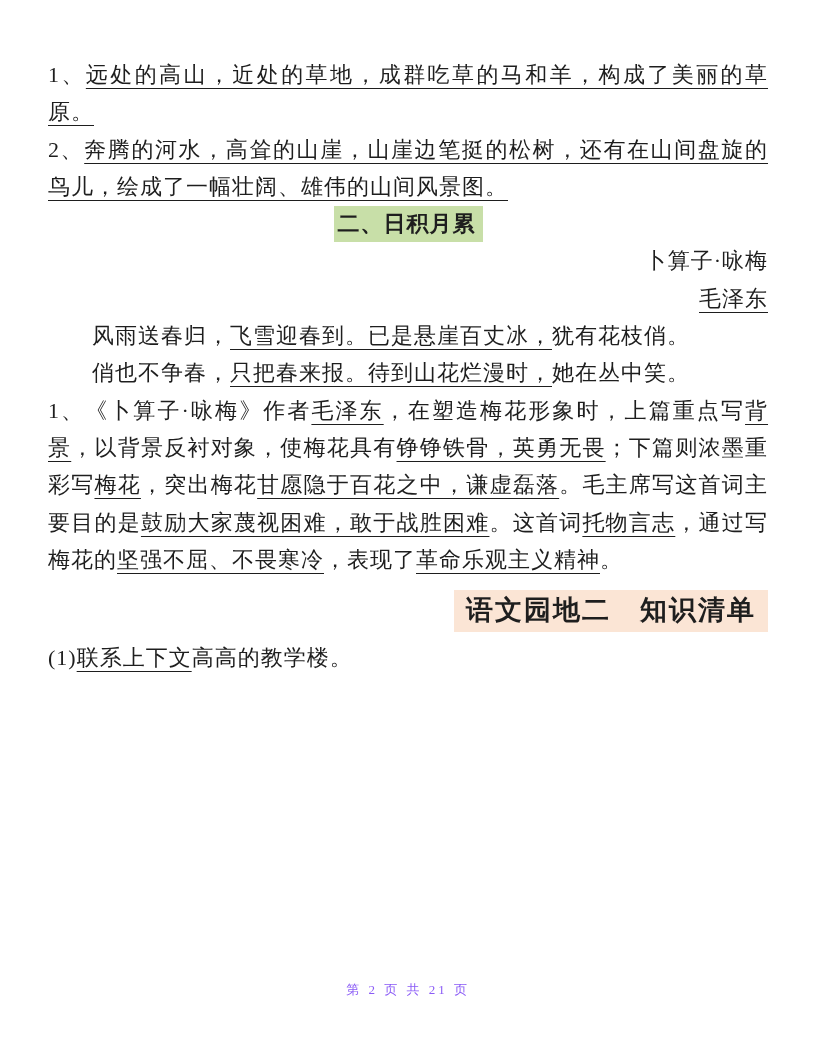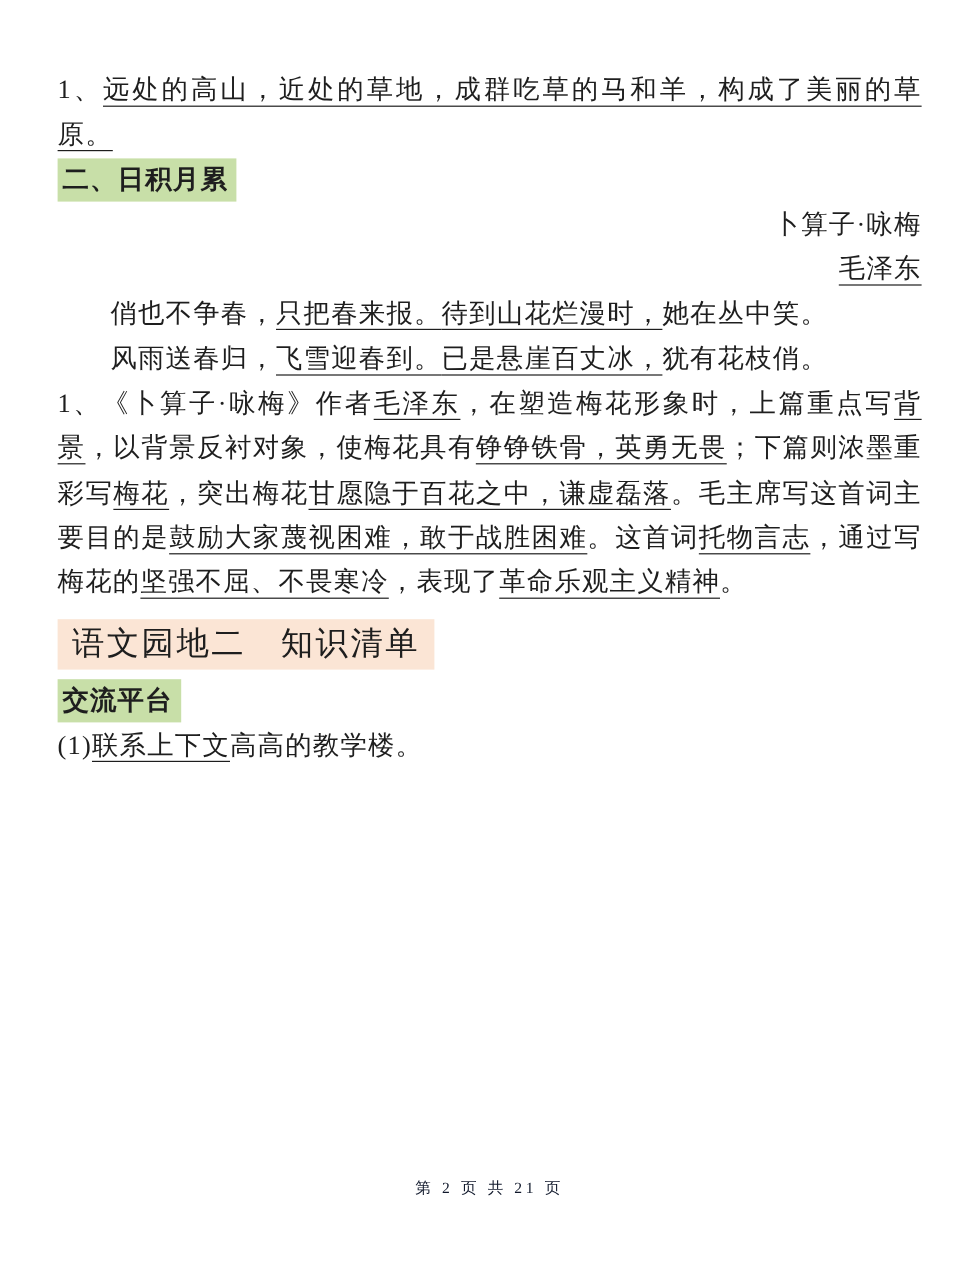--- a/index.html
+++ b/index.html
@@ -24,73 +24,73 @@
   }
   p { margin: 0; }
   .body { text-align: justify; }
   .indent { text-indent: 44px; }
   .center { text-align: right; }
   .u {
     text-decoration: underline;
     text-decoration-thickness: 1.4px;
     text-underline-offset: 6px;
   }
-  .section-line { text-align: left; }
+  .section-line { text-align: center; }
   .hl-green {
     background: var(--highlight-green, #c8dfa8);
     padding: 5px 7px 6px 4px;
     font-weight: 600;
   }
   .big-title {
     margin: 9px 0 5px 0;
-    text-align: left;
+    text-align: right;
     font-size: 27px;
-    font-weight: 400;
+    font-weight: 700;
     line-height: 47px;
     letter-spacing: 2px;
   }
   .hl-peach {
     background: var(--highlight-peach, #fbe5d5);
     padding: 5px 12px 7px 12px;
   }
   .page-footer {
     position: absolute;
     left: 0;
     right: 0;
     bottom: 48px;
     text-align: center;
     font-size: 13px;
     letter-spacing: 3px;
-    color: #0f172a;
+    color: #8b5cf6;
   }
 </style>
 </head>
 <body>
 
 <main class="page">
 
   <p class="body"><span>1、</span><span class="u">远处的高山，近处的草地，成群吃草的马和羊，构成了美丽的草原。</span></p>
 
+  <p class="body"><span>2、</span><span class="u">奔腾的河水，高耸的山崖，山崖边笔挺的松树，还有在山间盘旋的鸟儿，绘成了一幅壮阔、雄伟的山间风景图。</span></p>
 
 
   <p class="section-line"><span class="hl-green">二、日积月累</span></p>
 
   <p class="center">卜算子·咏梅</p>
 
   <p class="center"><span class="u">毛泽东</span></p>
 
+  <p class="body indent"><span>风雨送春归，</span><span class="u">飞雪迎春到。</span><span class="u">已是悬崖百丈冰，</span><span>犹有花枝俏。</span></p>
+
   <p class="body indent"><span>俏也不争春，</span><span class="u">只把春来报。</span><span class="u">待到山花烂漫时，</span><span>她在丛中笑。</span></p>
-
-  <p class="body indent"><span>风雨送春归，</span><span class="u">飞雪迎春到。</span><span class="u">已是悬崖百丈冰，</span><span>犹有花枝俏。</span></p>
 
   <p class="body"><span>1、《卜算子·咏梅》作者</span><span class="u">毛泽东</span><span>，在塑造梅花形象时，上篇重点写</span><span class="u">背景</span><span>，以背景反衬对象，使梅花具有</span><span class="u">铮铮铁骨，英勇无畏</span><span>；下篇则浓墨重彩写</span><span class="u">梅花</span><span>，突出梅花</span><span class="u">甘愿隐于百花之中，谦虚磊落</span><span>。毛主席写这首词主要目的是</span><span class="u">鼓励大家蔑视困难，敢于战胜困难</span><span>。这首词</span><span class="u">托物言志</span><span>，通过写梅花的</span><span class="u">坚强不屈、不畏寒冷</span><span>，表现了</span><span class="u">革命乐观主义精神</span><span>。</span></p>
 
 
   <h1 class="big-title"><span class="hl-peach">语文园地二　知识清单</span></h1>
 
-  <p class="section-line"><span class="hl-green">交流平台</span></p>
 
 
   <p class="body"><span>(1)</span><span class="u">联系上下文</span><span>高高的教学楼。</span></p>
 
   <footer class="page-footer">第 2 页 共 21 页</footer>
 
 </main>
 
 </body></html>

